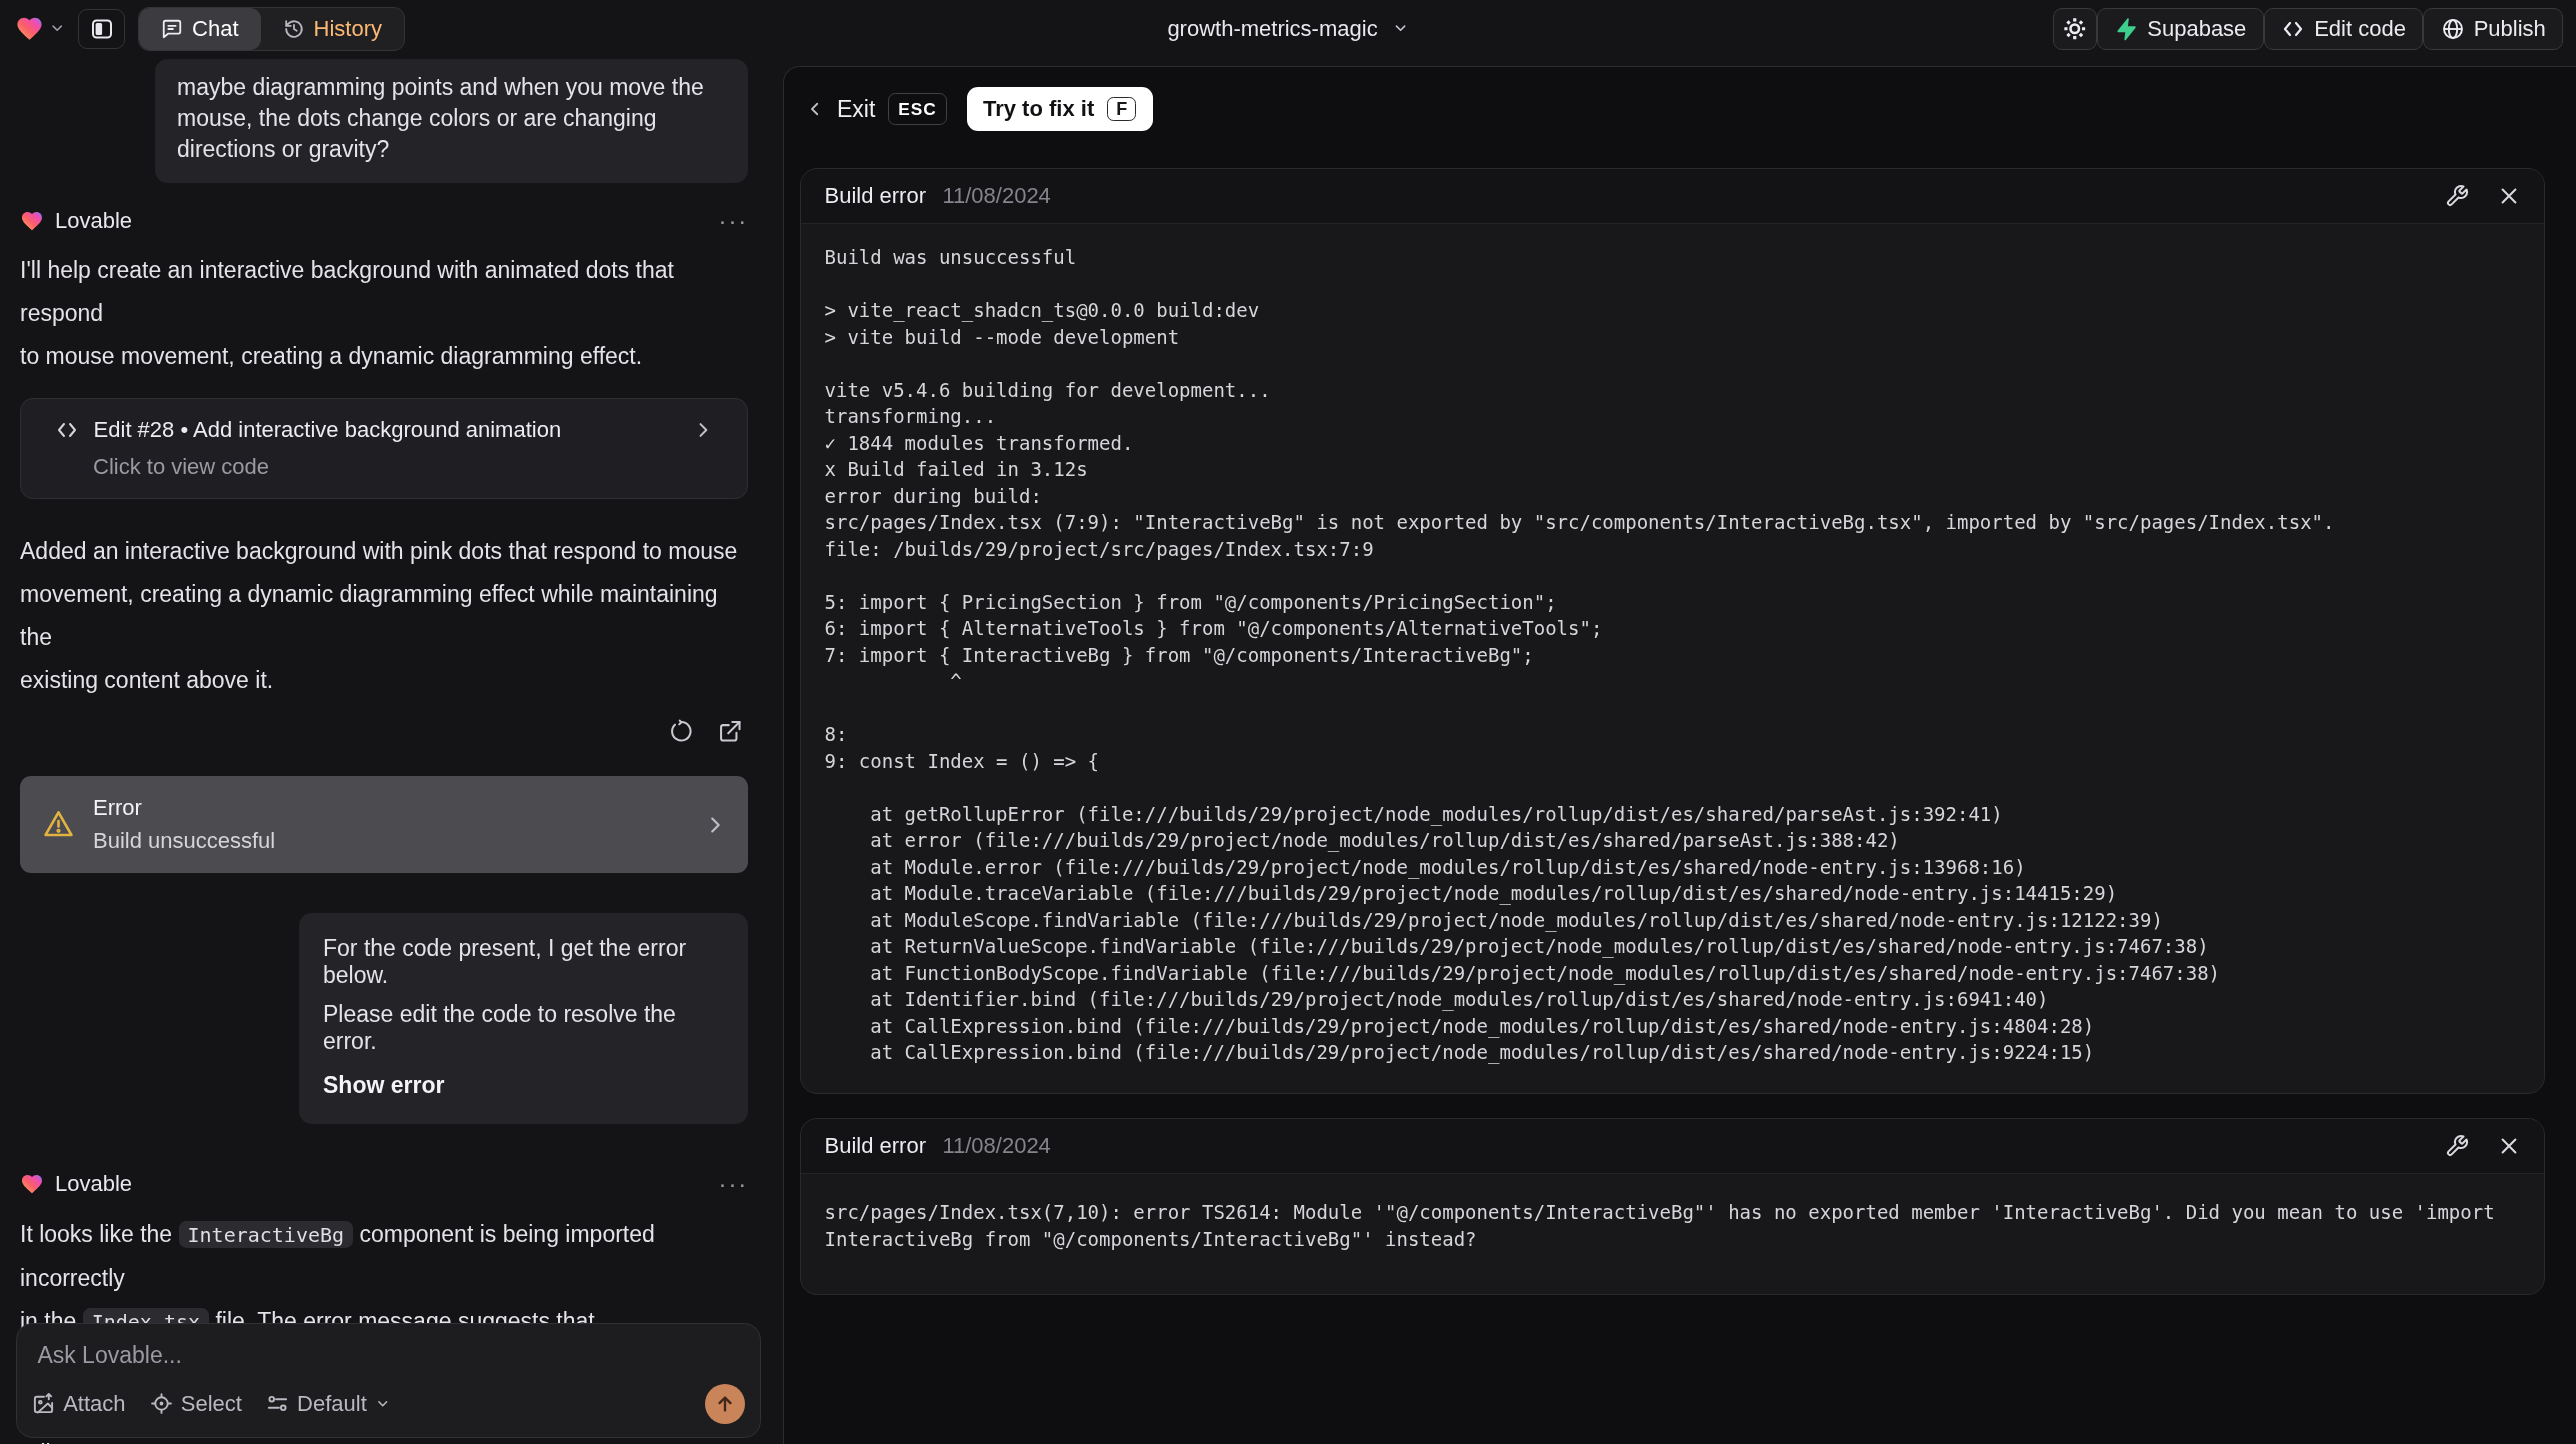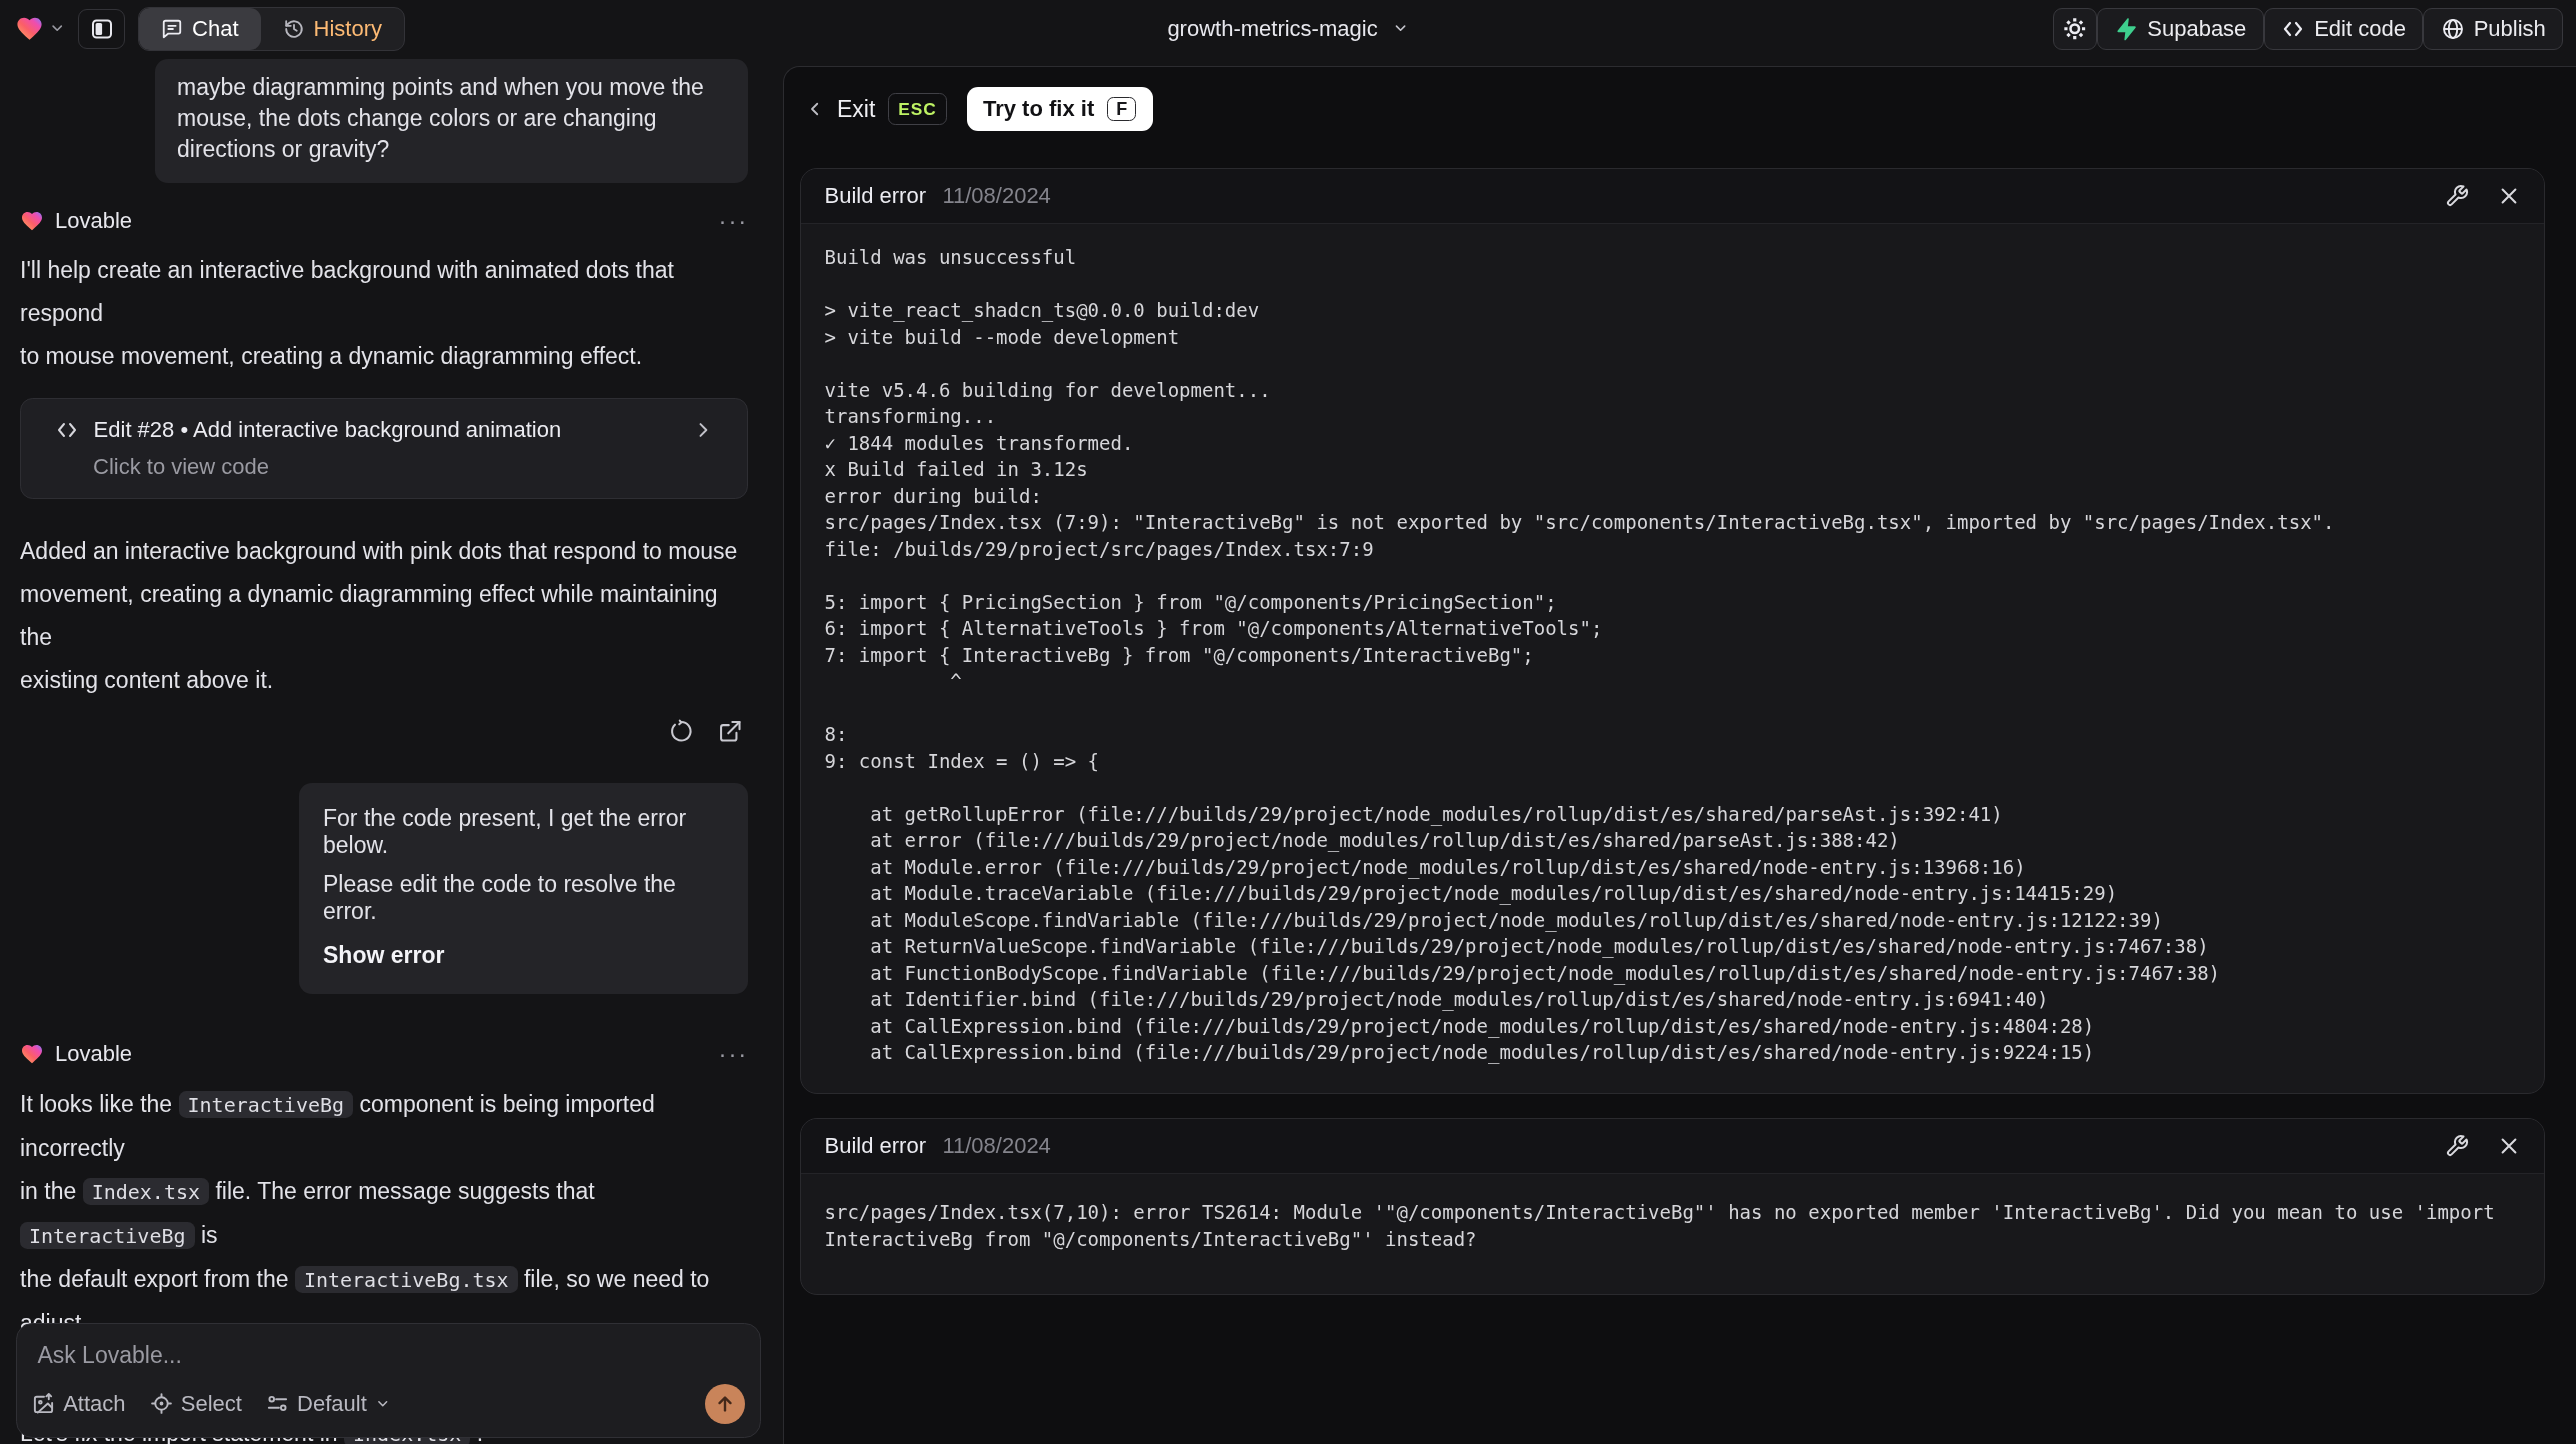--- a/index.html
+++ b/index.html
@@ -108,21 +108,21 @@
   .overlay{
     position:absolute; left:783px; top:66px; right:0; bottom:0;
     background:#0e0e10; border-left:0.9px solid #2c2c30; border-top:0.9px solid #2c2c30;
     border-top-left-radius:16.4px;
   }
   .ov-header{ display:flex; align-items:center; padding:18px 0 0 22px; gap:20px; height:66px; }
   .exit-group{ display:flex; align-items:center; gap:13px; cursor:pointer; }
   .exit-label{ font-size:23px; color:#f0f0f4; }
   .kbd{
     border:0.9px solid #404046; border-radius:7.3px; padding:4.6px 9px;
-    font-size:17.3px; font-weight:700; color:#bef264; letter-spacing:0.9px;
+    font-size:17.3px; font-weight:700; color:#ffffff; letter-spacing:0.9px;
   }
   .fix-btn{
     display:flex; align-items:center; gap:12.8px; background:#ffffff; color:#111114;
     border-radius:11px; padding:9px 16.4px; font-size:22px; font-weight:600; cursor:pointer;
   }
   .fix-btn .kbd-dark{
     border:1.8px solid #2a2a2e; border-radius:6.4px; padding:0.9px 8.2px;
     font-size:18px; font-weight:700; color:#18181b;
   }
 
@@ -308,20 +308,38 @@
       </span>
       <span class="aicon">
         <svg width="24.6" height="24.6" viewBox="0 0 24 24" fill="none" stroke="currentColor" stroke-width="2" stroke-linecap="round" stroke-linejoin="round">
           <path d="M18 13.5V19a2 2 0 0 1-2 2H5a2 2 0 0 1-2-2V8a2 2 0 0 1 2-2h5.5"></path>
             <polyline points="14,3 21,3 21,10"></polyline>
             <line x1="10" y1="14" x2="21" y2="3"></line>
         </svg>
       </span>
     </div>
 
+    <div class="error-card">
+      <span>
+        <svg width="33" height="33" viewBox="0 0 24 24" fill="none" stroke="#e3b341" stroke-width="1.9" stroke-linecap="round" stroke-linejoin="round">
+          <path d="M12 3.2 2.6 19.6h18.8Z"></path>
+            <line x1="12" y1="9.5" x2="12" y2="13.5"></line>
+            <circle cx="12" cy="16.6" r="0.6" fill="#e3b341"></circle>
+        </svg>
+      </span>
+      <span class="texts">
+        <div class="t1">Error</div>
+        <div class="t2">Build unsuccessful</div>
+      </span>
+      <span class="chev">
+        <svg width="22" height="22" viewBox="0 0 24 24" fill="none" stroke="#bdbdc4" stroke-width="2.4" stroke-linecap="round" stroke-linejoin="round">
+            <polyline points="9,5 16,12 9,19"></polyline>
+          </svg>
+      </span>
+    </div>
 
     <div class="bubble user2">
       <p>For the code present, I get the error below.</p>
       <p class="p2">Please edit the code to resolve the error.</p>
       <p class="action">Show error</p>
     </div>
 
     <div class="lv-header" style="margin-top:46px">
       <span>
         <svg width="24" height="24" viewBox="0 0 24 24" fill="url(#hg)">

